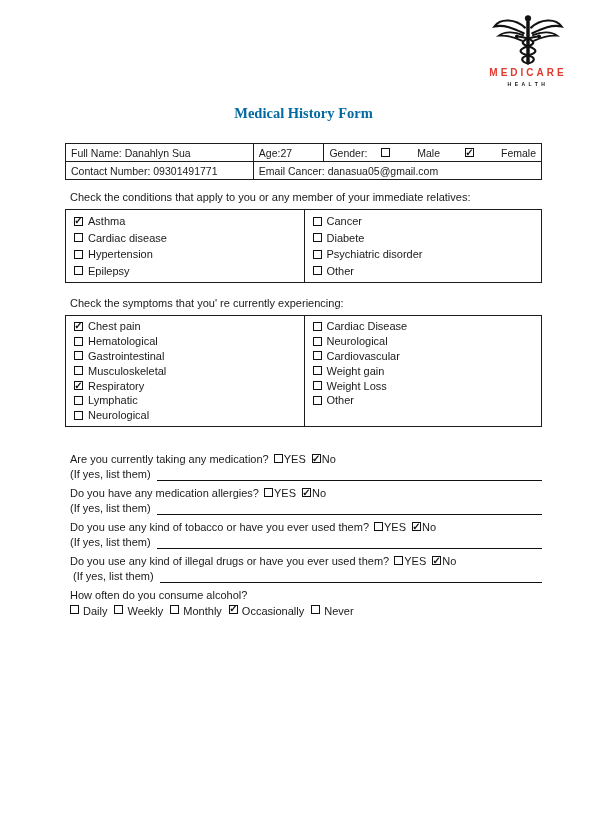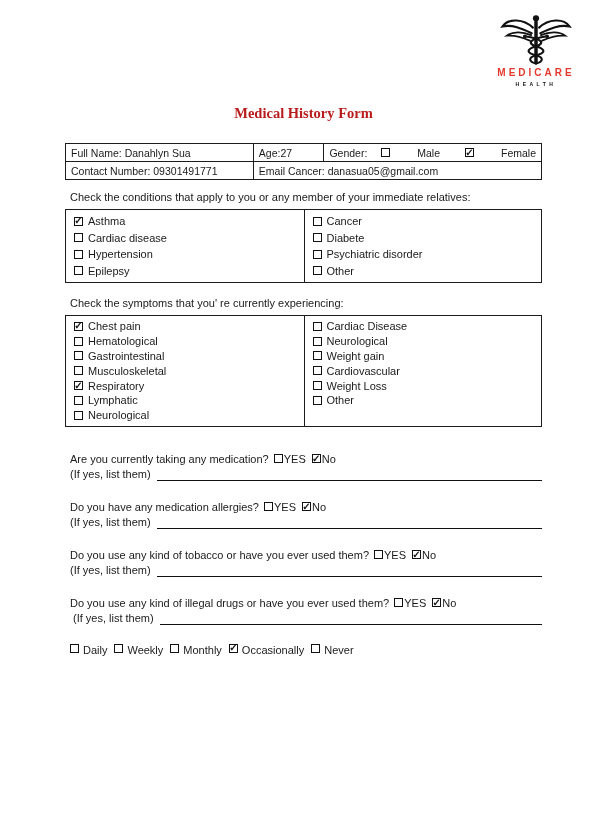--- a/index.html
+++ b/index.html
@@ -8,21 +8,21 @@
     width:610px;height:832px;
     background:#ffffff;
     font-family:"Liberation Sans",sans-serif;
     color:#1a1a1a;
     overflow:hidden;
     box-sizing:border-box;
   }
   .content{padding:0 68px 0 65px;}
 
   
-  .logo{position:absolute;top:14px;right:24px;width:100px;text-align:center;}
+  .logo{position:absolute;top:14px;right:32px;width:100px;text-align:center;}
   .logo svg{display:block;margin:0 auto;}
   .brand{font-size:10px;font-weight:bold;letter-spacing:3px;color:#E23A2E;margin-top:1px;white-space:nowrap;}
   .brand-sub{font-size:5px;font-weight:bold;letter-spacing:3.5px;color:#111;margin-top:3px;white-space:nowrap;}
 
   
   .title{
     padding-top:104px;
     text-align:center;
     font-family:"Liberation Serif",serif;
     font-weight:bold;
@@ -68,21 +68,21 @@
   }
   .checkgrid .colL{padding:3px 0 3px 8px;}
   .checkgrid .colR{padding:3px 0 3px 8px;border-left:1px solid #1c1c1c;}
   .cbrow{display:flex;align-items:center;font-size:11px;}
   .cbrow .cb{margin-right:5px;}
   .cond .cbrow{height:16.5px;}
   .symp .cbrow{height:14.8px;}
 
   
   .questions{margin-top:25px;margin-left:5px;font-size:11px;}
-  .qblock{margin-bottom:19px;}
+  .qblock{margin-bottom:5px;}
   .qline{display:flex;align-items:center;line-height:14px;white-space:nowrap;}
   .qline .qtext{margin-right:5px;}
   .qline .cb{margin-right:1px;}
   .qline .ylab{margin-right:6px;}
   .fline{display:flex;align-items:flex-end;line-height:14px;margin-top:1px;justify-content:flex-end;}
   .fline .fill{flex:1;border-bottom:1px solid #111;height:10px;margin-left:6px;}
 
   
   .alc-q{line-height:14px;}
   .opts{display:flex;align-items:center;margin-top:3px;}
@@ -110,21 +110,21 @@
         <circle cx="42" cy="36" r="3" fill="#111"></circle>
         <circle cx="78" cy="36" r="3" fill="#111"></circle>
       </svg>
     </span>
     <div class="brand" style="color: rgb(226, 58, 46);">MEDICARE</div>
     <div class="brand-sub">HEALTH</div>
   </div>
 
   <div class="content">
 
-    <div class="title" style="color: #b91c1c;">Medical History Form</div>
+    <div class="title" style="color: #0369a1;">Medical History Form</div>
 
     <table class="info">
       <colgroup>
           <col style="width:44.6%">
           <col style="width:19.3%">
           <col style="width:36.1%">
         </colgroup>
       <tbody>
           <tr>
         <td>Full Name: Danahlyn Sua</td>
@@ -220,25 +220,25 @@
         <div class="cbrow">
             <span class="cb"></span>
             <span>Cardiac Disease</span>
           </div>
         <div class="cbrow">
             <span class="cb"></span>
             <span>Neurological</span>
           </div>
         <div class="cbrow">
             <span class="cb"></span>
+            <span>Cardiovascular</span>
+          </div>
+        <div class="cbrow">
+            <span class="cb"></span>
             <span>Weight gain</span>
-          </div>
-        <div class="cbrow">
-            <span class="cb"></span>
-            <span>Cardiovascular</span>
           </div>
         <div class="cbrow">
             <span class="cb"></span>
             <span>Weight Loss</span>
           </div>
         <div class="cbrow">
             <span class="cb"></span>
             <span>Other</span>
           </div>
       </div>
@@ -296,20 +296,21 @@
           <span class="cb checked">✓</span>
             <span>No</span>
         </div>
         <div class="fline" style="padding-left:3px">
           <span>(If yes, list them)</span>
           <span class="fill"></span>
         </div>
       </div>
 
       <div class="qblock">
+        <div class="alc-q">How often do you consume alcohol?</div>
         <div class="opts">
           <span class="opt">
               <span class="cb"></span>
               <span>Daily</span>
             </span>
           <span class="opt">
               <span class="cb"></span>
               <span>Weekly</span>
             </span>
           <span class="opt">

